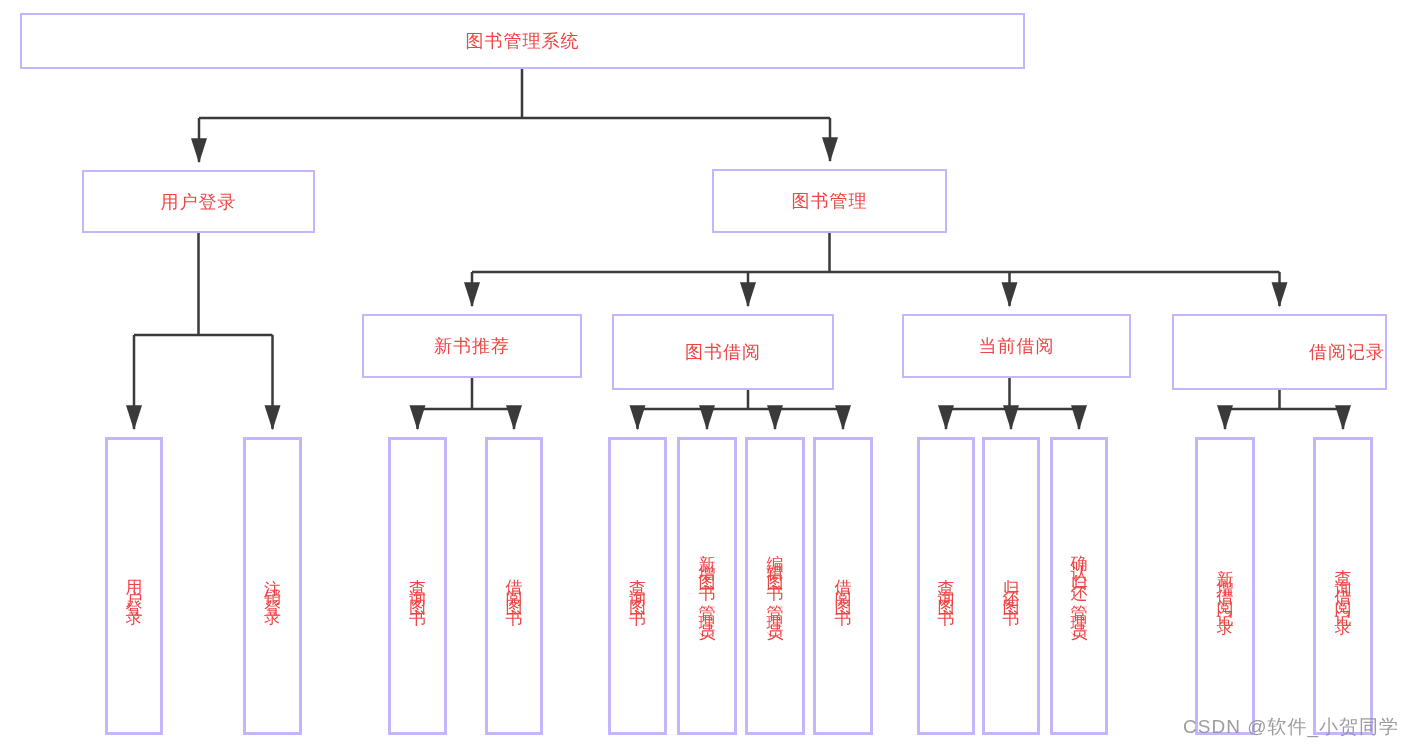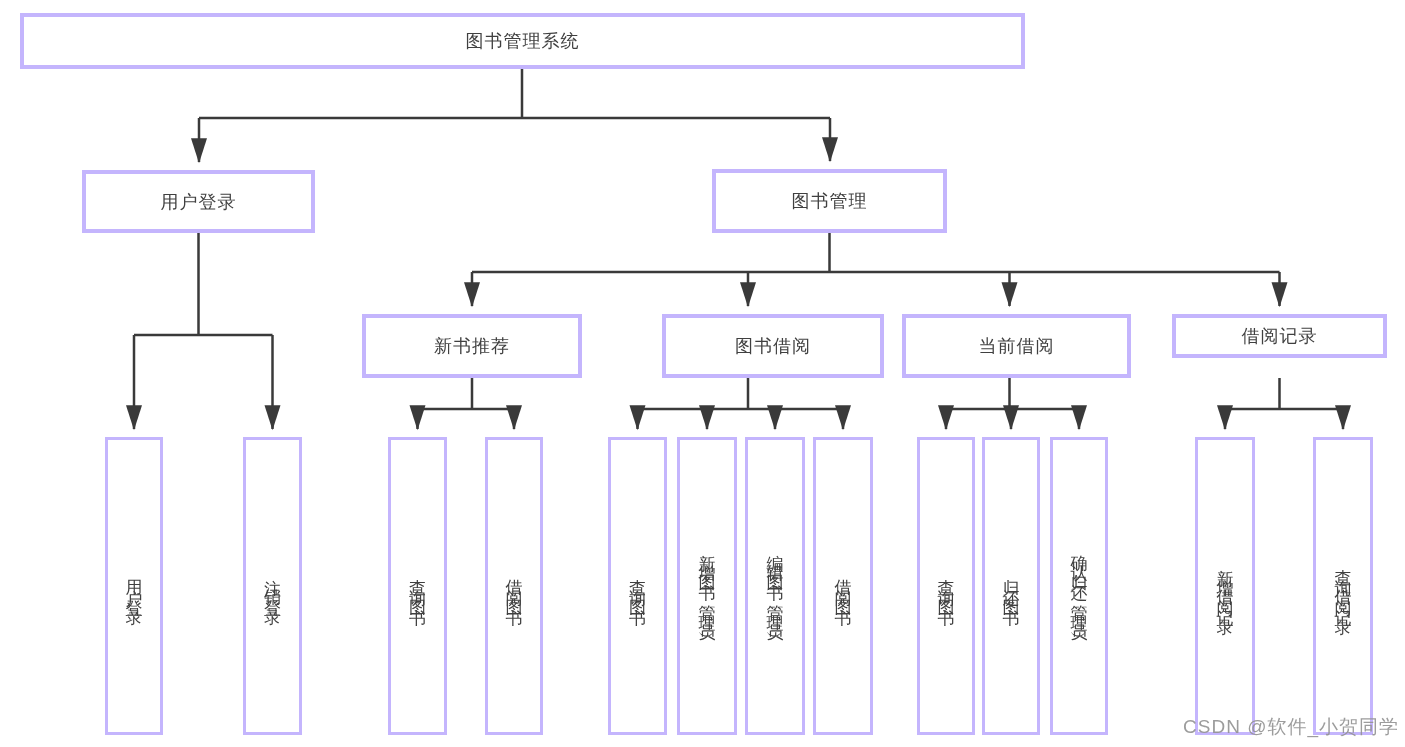--- a/index.html
+++ b/index.html
@@ -22,26 +22,26 @@
     height: 747px;
   }
   .wire {
     stroke: #3a3a3a;
     stroke-width: 2.5;
     fill: none;
   }
   .box {
     position: absolute;
     box-sizing: border-box;
-    border: 4px solid #c4b5fd;
+    border: 2px solid #c4b5fd;
     background: #ffffff;
     display: flex;
     align-items: center;
     justify-content: center;
-    color: #404040;
+    color: #ef4444;
   }
   .hbox {
     font-size: 18px;
     letter-spacing: 1px;
   }
   .vbox {
     border-width: 3px;
     font-size: 17px;
   }
   .vbox .vtext {
@@ -130,27 +130,27 @@
   <div class="box hbox" style="left:82px; top:170px; width:233px; height:63px;">
     <span>用户登录</span>
   </div>
   <div class="box hbox" style="left:712px; top:169px; width:235px; height:64px;">
     <span>图书管理</span>
   </div>
 
   <div class="box hbox" style="left:362px; top:314px; width:220px; height:64px;">
     <span>新书推荐</span>
   </div>
-  <div class="box hbox" style="left:662px; top:314px; width:222px; height:64px;">
+  <div class="box hbox" style="left:612px; top:314px; width:222px; height:76px;">
     <span>图书借阅</span>
   </div>
   <div class="box hbox" style="left:902px; top:314px; width:229px; height:64px;">
     <span>当前借阅</span>
   </div>
-  <div class="box hbox" style="left:1172px; top:314px; width:215px; height:44px;">
+  <div class="box hbox" style="left:1172px; top:314px; width:215px; height:76px;justify-content:flex-end;">
     <span>借阅记录</span>
   </div>
 
   <div class="box vbox" style="left:105px; top:437px; width:58px; height:298px;">
     <span class="vtext">用户登录</span>
   </div>
   <div class="box vbox" style="left:243px; top:437px; width:59px; height:298px;">
     <span class="vtext">注销登录</span>
   </div>
 

